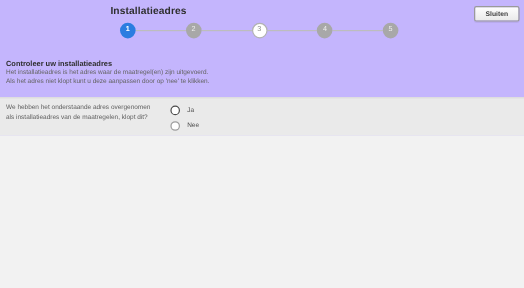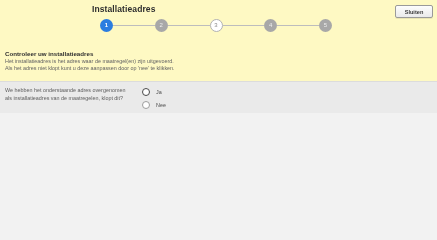--- a/index.html
+++ b/index.html
@@ -13,21 +13,21 @@
     background: #f2f2f2;
     font-family: "Liberation Sans", sans-serif;
     color: #3c3c3c;
     -webkit-font-smoothing: antialiased;
   }
 
   .screen {
     position: relative;
     width: 437px;
     height: 113px;
-    background: #fef9c3;
+    background: #c4b5fd;
   }
 
   
   .header {
     position: absolute;
     left: 0; top: 0;
     width: 437px;
     height: 44px;
   }
   .page-title {

